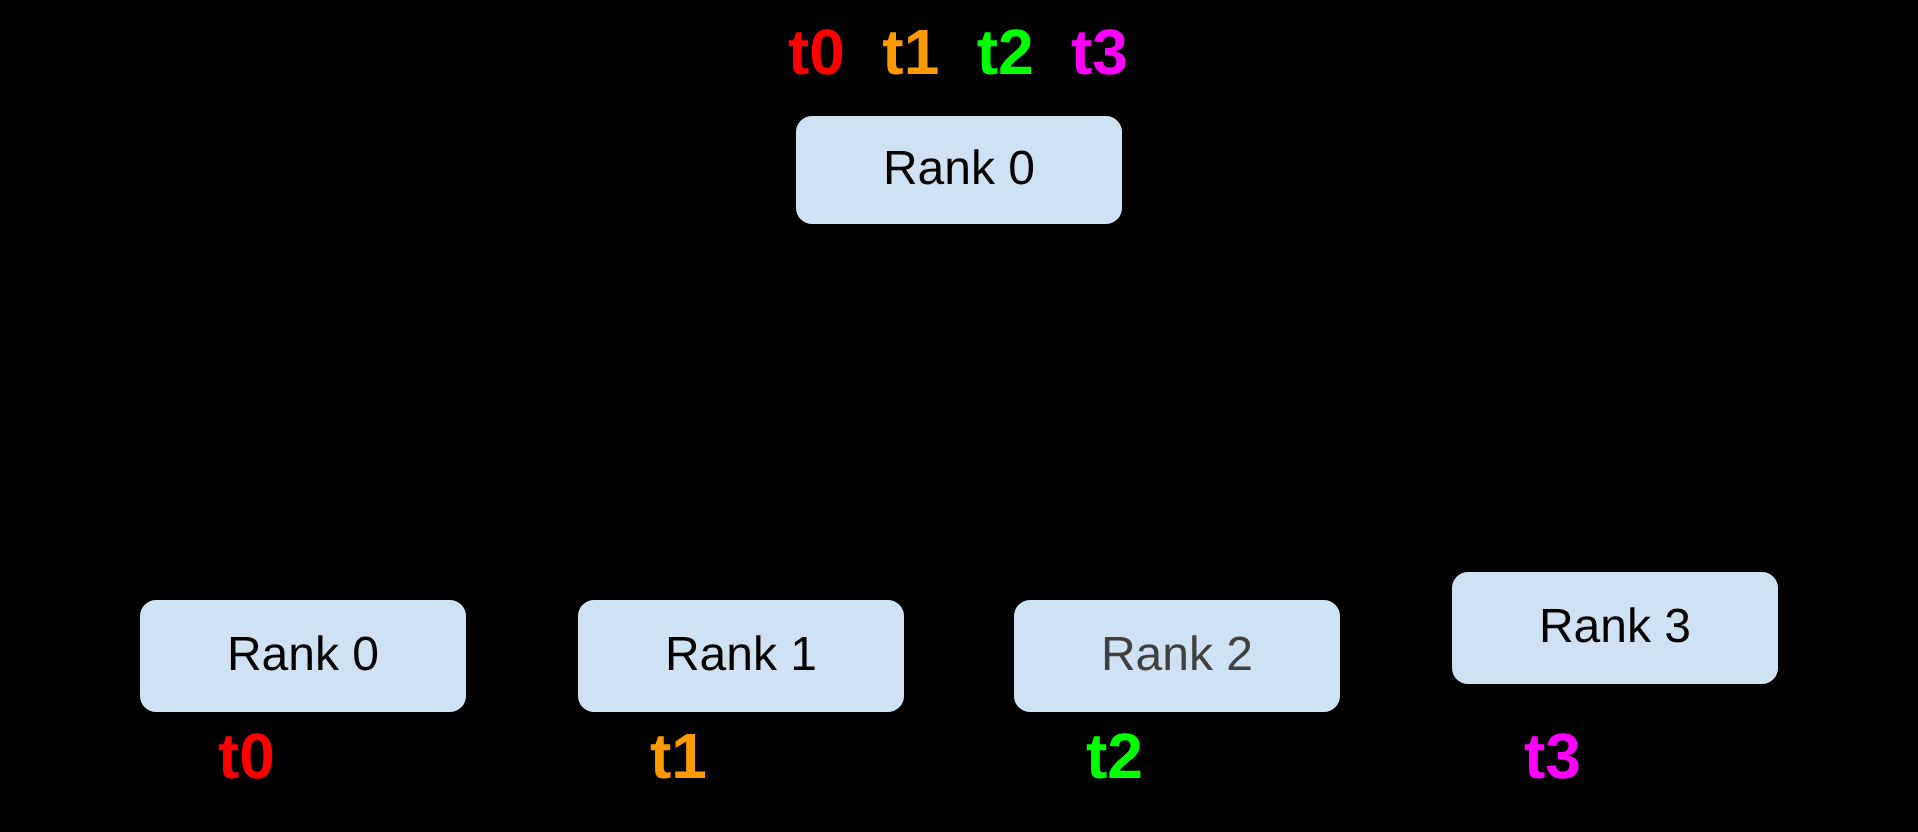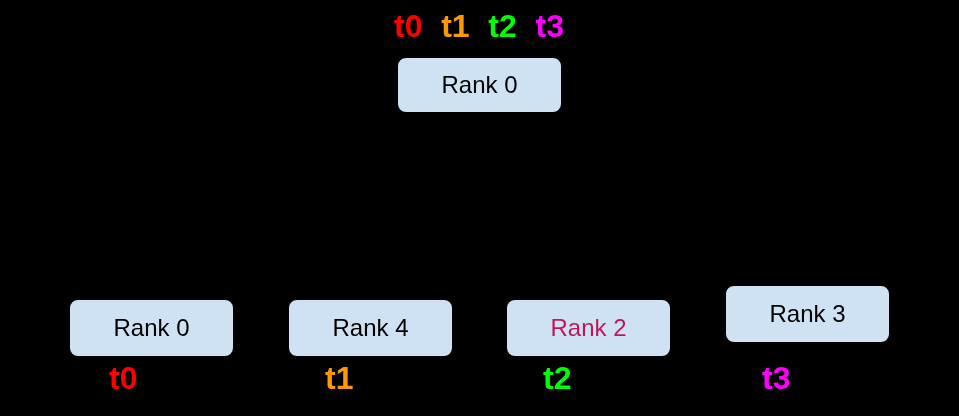--- a/index.html
+++ b/index.html
@@ -69,24 +69,24 @@
   </div>
 
   <div class="node node-root" style="background-color: rgb(207, 226, 243);">
     <span style="color: rgb(0, 0, 0);">Rank 0</span>
   </div>
 
   <div class="node node-rank-0" style="background-color: rgb(207, 226, 243);">
     <span style="color: rgb(0, 0, 0);">Rank 0</span>
   </div>
   <div class="node node-rank-1" style="background-color: rgb(207, 226, 243);">
-    <span style="color: rgb(0, 0, 0);">Rank 4</span>
+    <span style="color: rgb(0, 0, 0);">Rank 1</span>
   </div>
   <div class="node node-rank-2" style="background-color: rgb(207, 226, 243);">
-    <span style="color: #be185d;">Rank 2</span>
+    <span style="color: #404040;">Rank 2</span>
   </div>
   <div class="node node-rank-3" style="background-color: rgb(207, 226, 243);">
     <span style="color: rgb(0, 0, 0);">Rank 3</span>
   </div>
 
   <div class="thread-label thread-label-0" style="color: rgb(255, 0, 0);">t0</div>
   <div class="thread-label thread-label-1" style="color: rgb(255, 153, 0);">t1</div>
   <div class="thread-label thread-label-2" style="color: rgb(0, 255, 0);">t2</div>
   <div class="thread-label thread-label-3" style="color: rgb(255, 0, 255);">t3</div>
 

